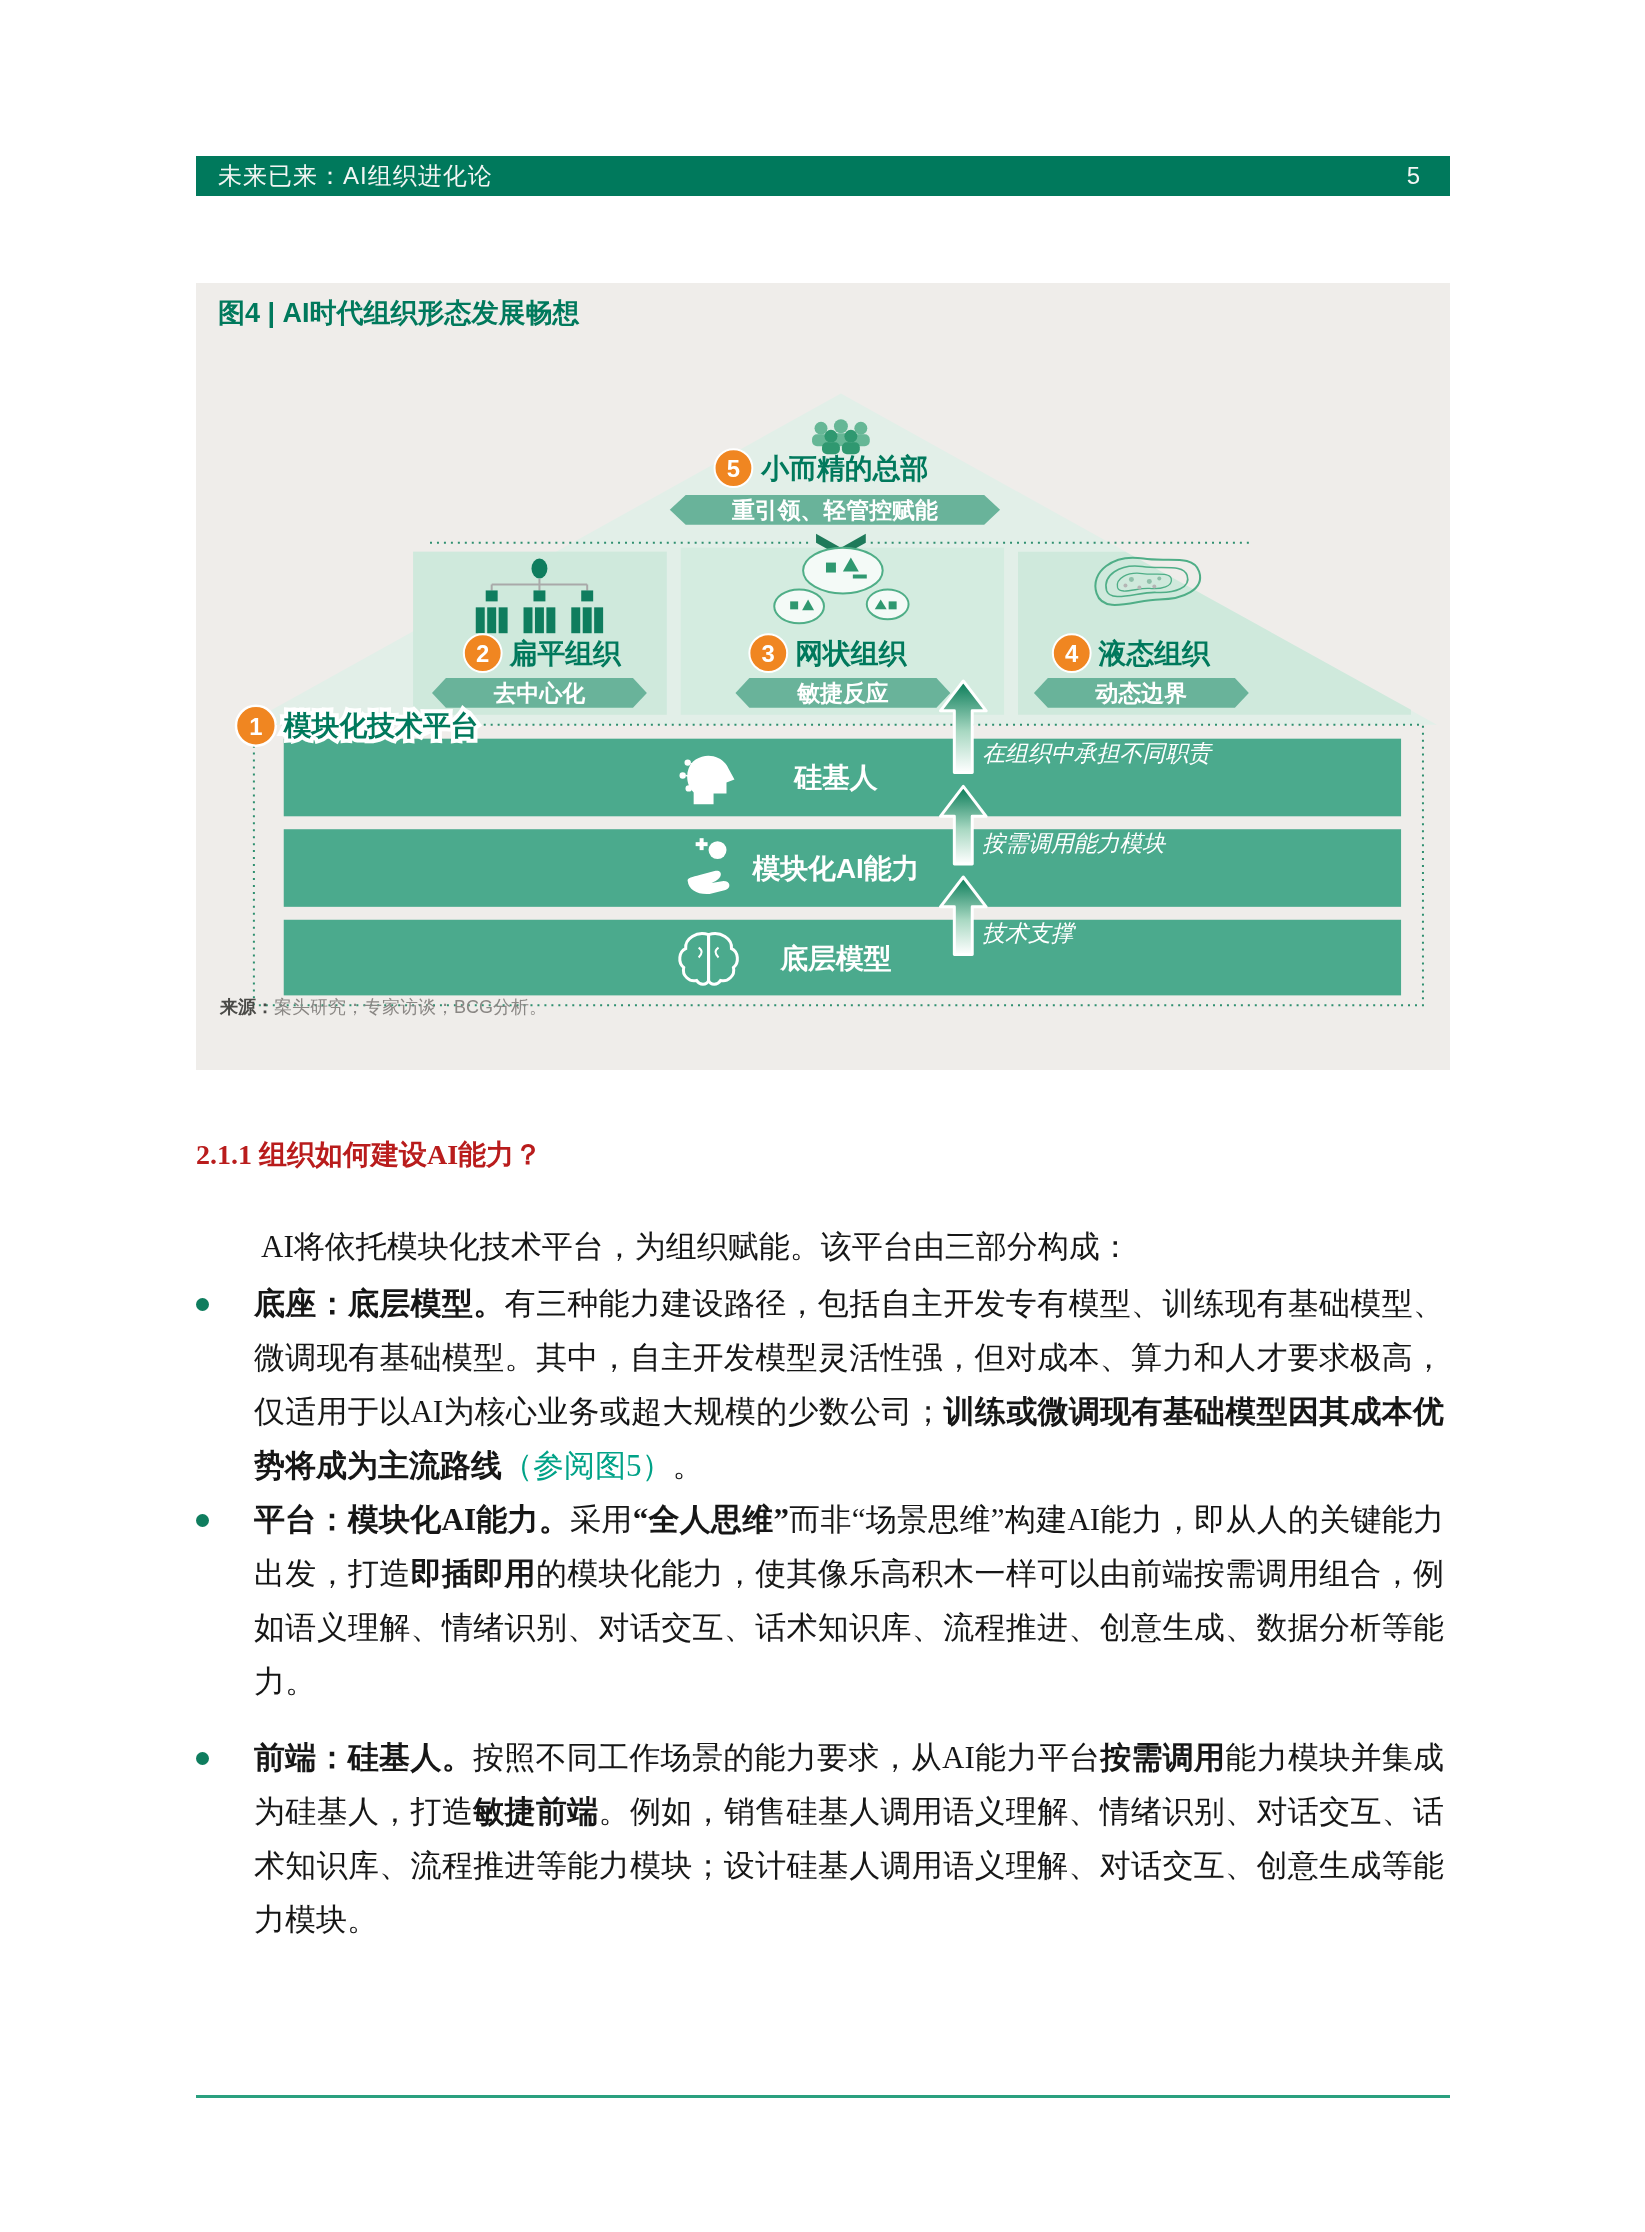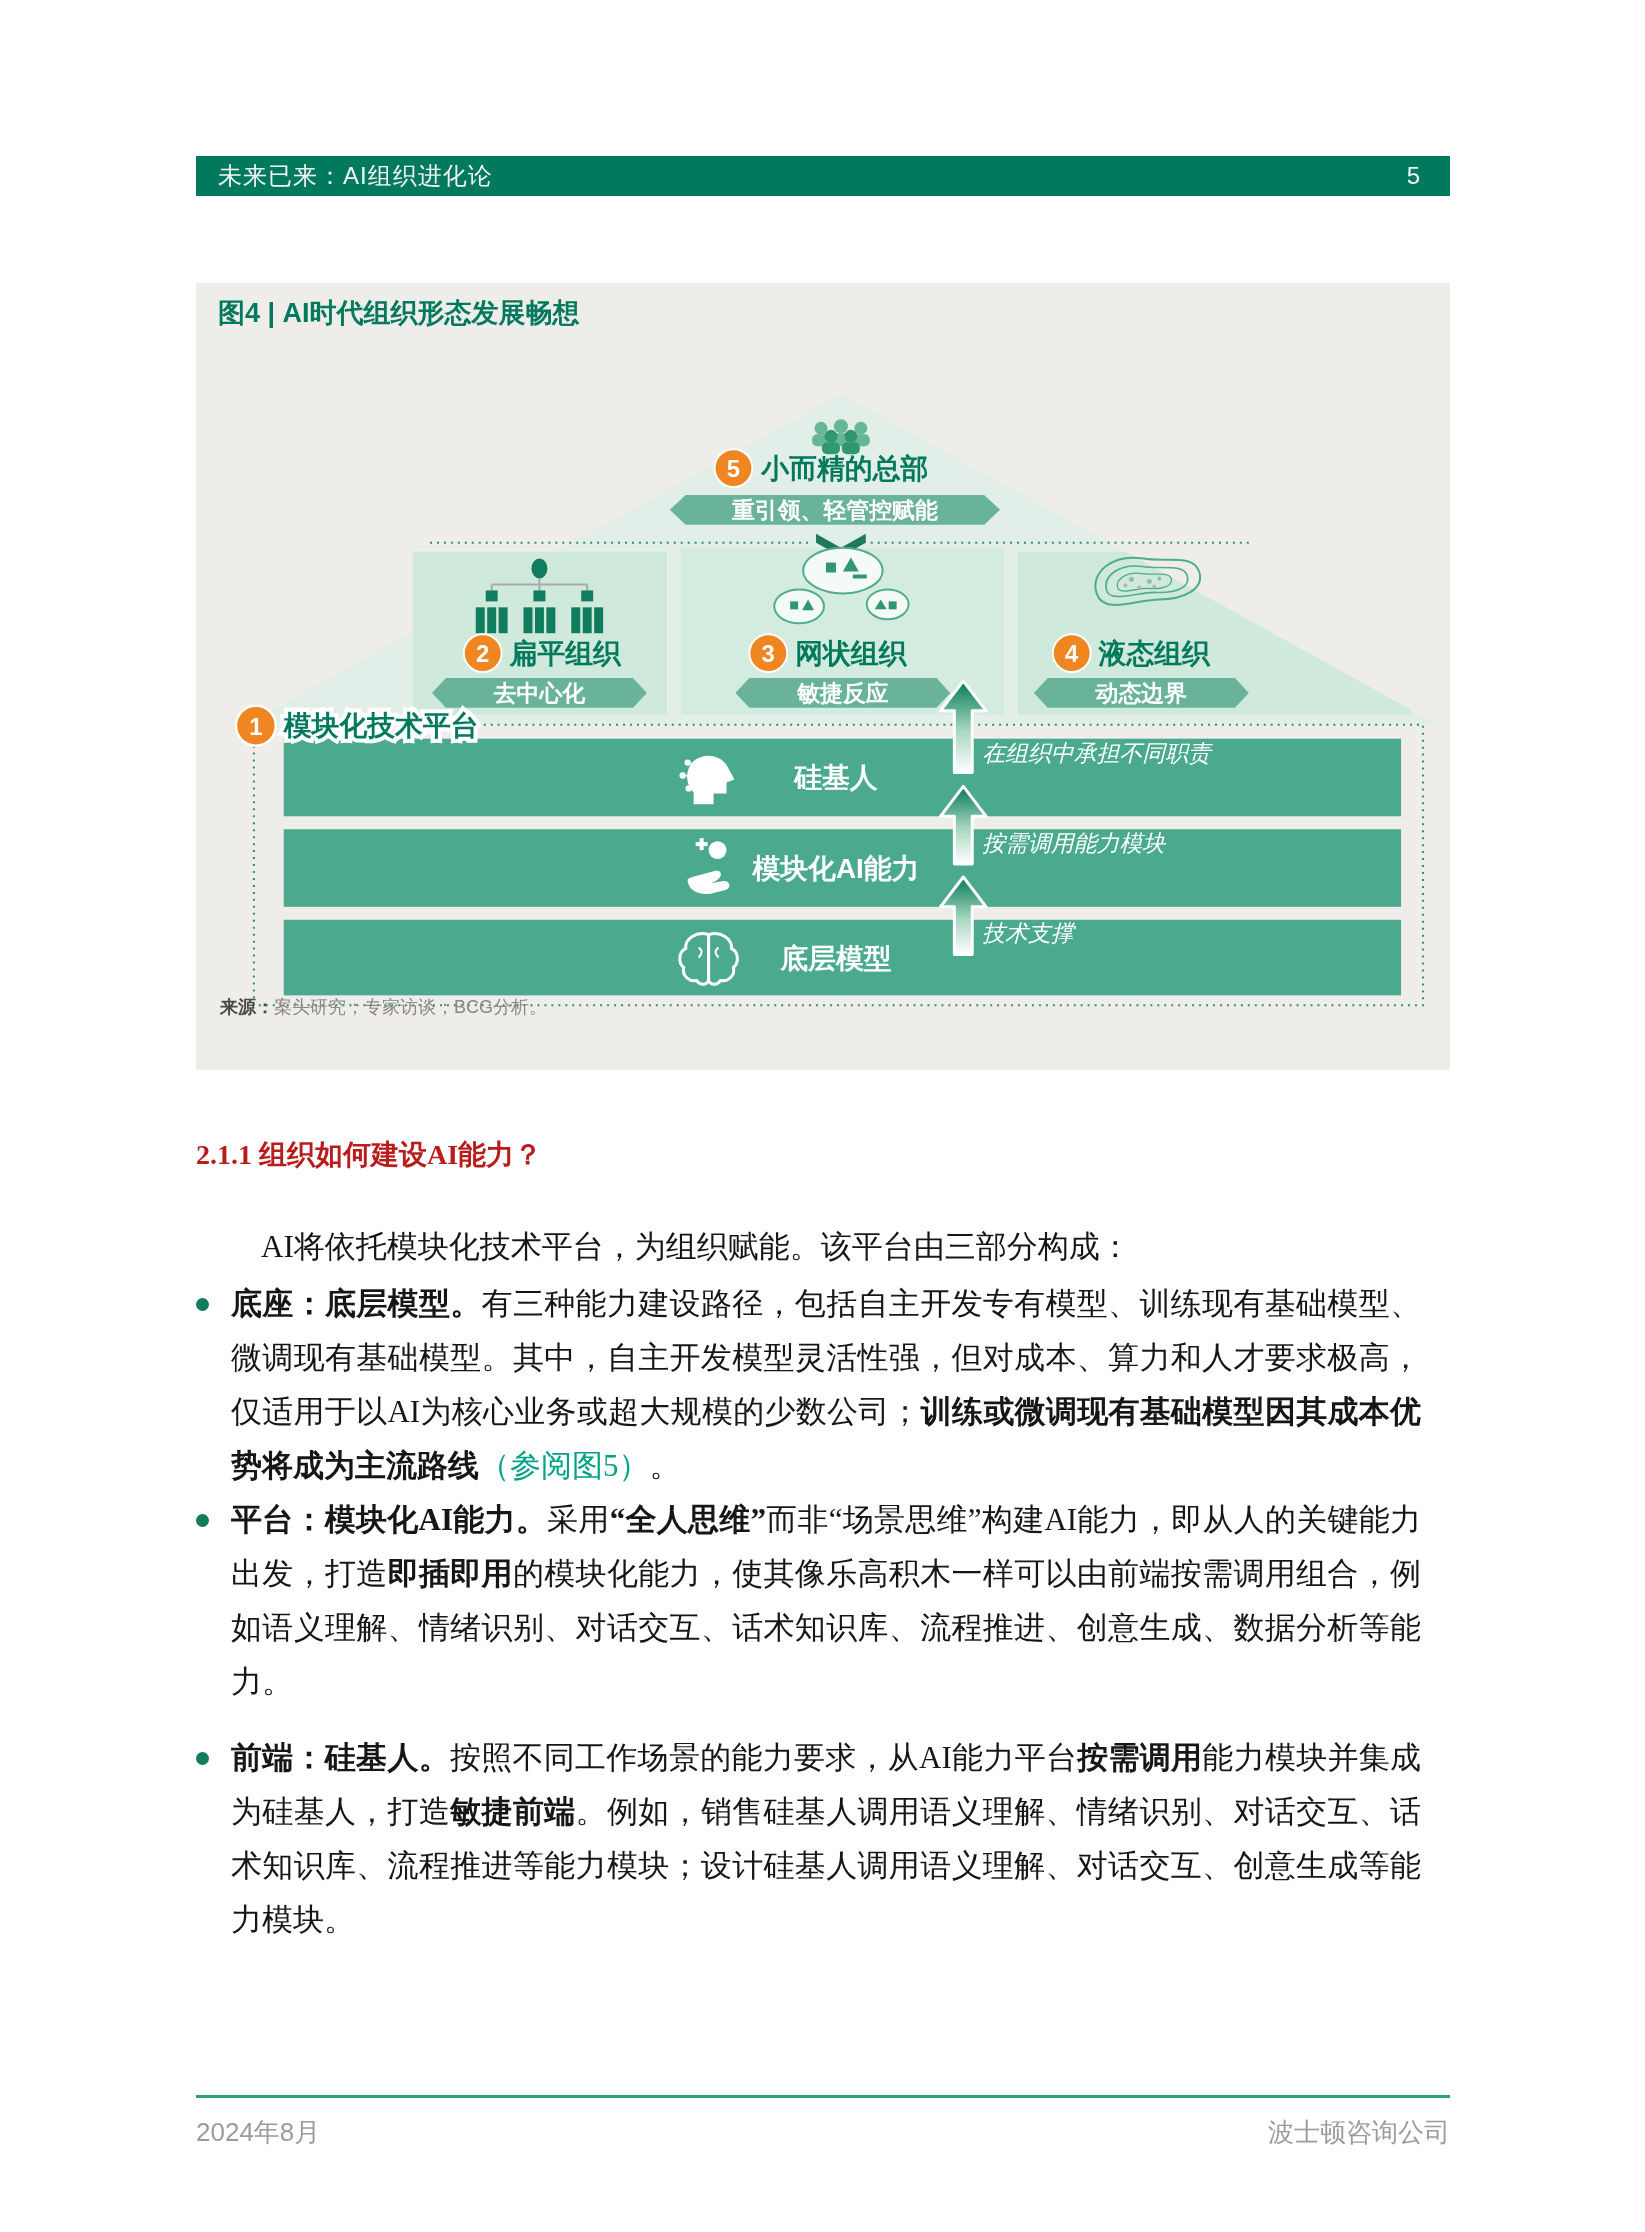--- a/index.html
+++ b/index.html
@@ -20,21 +20,21 @@
   .figure-source{position:absolute;left:24px;top:712px;font-size:18px;color:#8A8784;}
   .figure-source .src-label{font-weight:bold;color:#4A4A47;}
 
   
   .serif{font-family:"Liberation Serif","DejaVu Serif",serif;}
   .section-heading{position:absolute;left:196px;top:1136px;font-size:28px;font-weight:bold;
     color:#b91c1c;}
   .intro{position:absolute;left:261px;top:1226px;width:1194px;font-size:31px;color:#161616;}
   .bullet{position:absolute;left:196px;width:1256px;display:flex;align-items:flex-start;}
   .bullet .dot{flex:0 0 auto;width:13px;height:13px;border-radius:50%;background:#0F7D5E;margin-top:21px;}
-  .bullet .btext{margin-left:22px;font-size:31px;line-height:54px;color:#161616;
+  .bullet .btext{margin-left:45px;font-size:31px;line-height:54px;color:#161616;
     text-align:justify;width:1190px;}
   .btext b{font-weight:bold;}
   .green-ref{color:#00A287;}
 
   
   .footer-line{position:absolute;left:196px;top:2095px;width:1254px;height:3px;background:#2AA07F;}
   .footer-row{position:absolute;left:196px;top:2115px;width:1254px;display:flex;
     justify-content:space-between;font-size:26px;color:#9B9B9B;}
 
   
@@ -243,19 +243,15 @@
   </div>
 
   <div class="bullet" style="top:1493px;">
     <span class="dot"></span>
     <div class="btext serif">
       <b>平台：模块化AI能力。</b><span>采用</span><b>“全人思维”</b><span>而非“场景思维”构建AI能力，即从人的关键能力出发，打造</span><b>即插即用</b><span>的模块化能力，使其像乐高积木一样可以由前端按需调用组合，例如语义理解、情绪识别、对话交互、话术知识库、流程推进、创意生成、数据分析等能力。</span>
     </div>
   </div>
 
   <div class="footer-line"></div>
-  <div class="footer-row">
-    <span>2024年8月</span>
-    <span>波士顿咨询公司</span>
-  </div>
 
 </div>
 
 
 </body></html>

